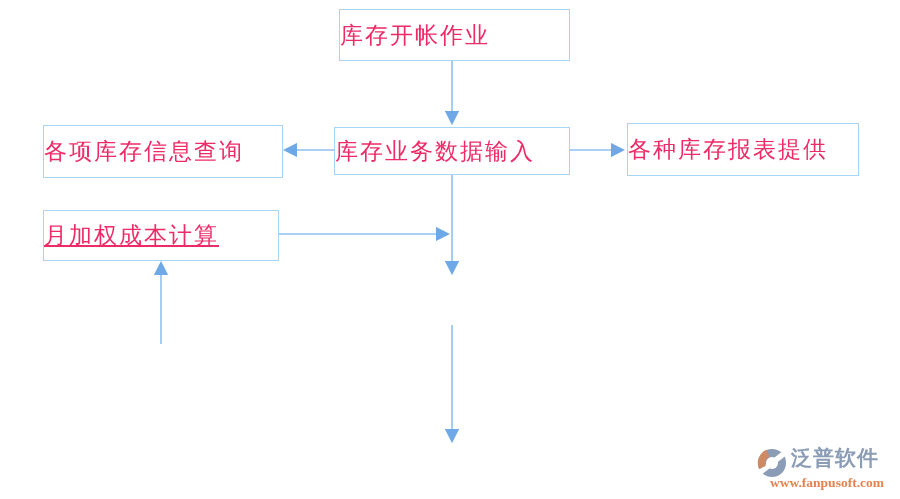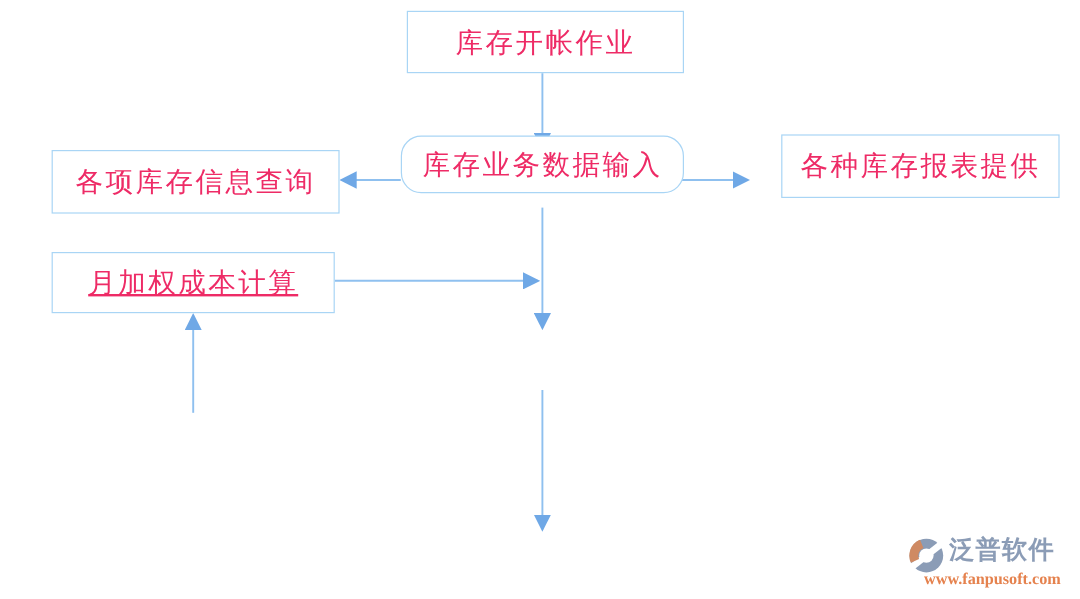--- a/index.html
+++ b/index.html
@@ -4,21 +4,21 @@
 <style>
   html,body{margin:0;padding:0;background:#fff;}
   .stage{
     position:relative;width:900px;height:499px;background:var(--background,#fff);
     font-family:"Liberation Serif","DejaVu Serif",serif;overflow:hidden;
   }
   .arrows{position:absolute;left:0;top:0;width:900px;height:499px;pointer-events:none;}
   .arrows line{stroke:var(--arrow-line,#8fc0ef);stroke-width:1.6;}
   .arrowhead-shape{fill:var(--arrow-head,#6fa8e6);}
   .node{
-    position:absolute;display:flex;align-items:center;justify-content:center;
+    position:absolute;display:flex;align-items:center;justify-content:flex-start;
     border:1px solid var(--box-border,#a9d5f5);background:#fff;
     color:var(--node-text,#ee2b66);font-size:23px;letter-spacing:2px;white-space:nowrap;
   }
   .logo{position:absolute;left:752px;top:444px;width:148px;height:50px;}
   .logo-icon{position:absolute;left:3px;top:3px;}
   .logo-name{
     position:absolute;left:39px;top:0px;font-size:21px;font-weight:bold;
     color:var(--logo-text,#8b9cb6);letter-spacing:1px;white-space:nowrap;
     font-family:"Liberation Sans","DejaVu Sans",sans-serif;
   }
@@ -44,27 +44,27 @@
     <line x1="568" y1="150" x2="623" y2="150" marker-end="url(#ah)"></line>
     <line x1="452" y1="173" x2="452" y2="273" marker-end="url(#ah)"></line>
     <line x1="277" y1="234" x2="448" y2="234" marker-end="url(#ah)"></line>
     <line x1="161" y1="344" x2="161" y2="263" marker-end="url(#ah)"></line>
     <line x1="452" y1="325" x2="452" y2="441" marker-end="url(#ah)"></line>
   </svg>
 
   <div class="node" style="left:339px;top:9px;width:229px;height:50px;">
       <span>库存开帐作业</span>
     </div>
-  <div class="node" style="left:334px;top:113px;width:234px;height:46px;border-radius:17px;">
+  <div class="node" style="left:334px;top:127px;width:234px;height:46px;">
       <span>库存业务数据输入</span>
     </div>
   <div class="node" style="left:43px;top:125px;width:238px;height:51px;">
       <span>各项库存信息查询</span>
     </div>
-  <div class="node" style="left:627px;top:112px;width:230px;height:51px;margin-left:24px;">
+  <div class="node" style="left:627px;top:123px;width:230px;height:51px;">
       <span>各种库存报表提供</span>
     </div>
   <div class="node" style="left:43px;top:210px;width:234px;height:49px;text-decoration:underline;">
       <span>月加权成本计算</span>
     </div>
 
   <div class="logo">
     <svg class="logo-icon" width="34" height="32" viewBox="0 0 32 32">
       <circle cx="16" cy="16" r="14" fill="var(--logo-icon-blue,#8b9cb6)"></circle>
       <circle cx="16" cy="16" r="6" fill="#ffffff"></circle>

